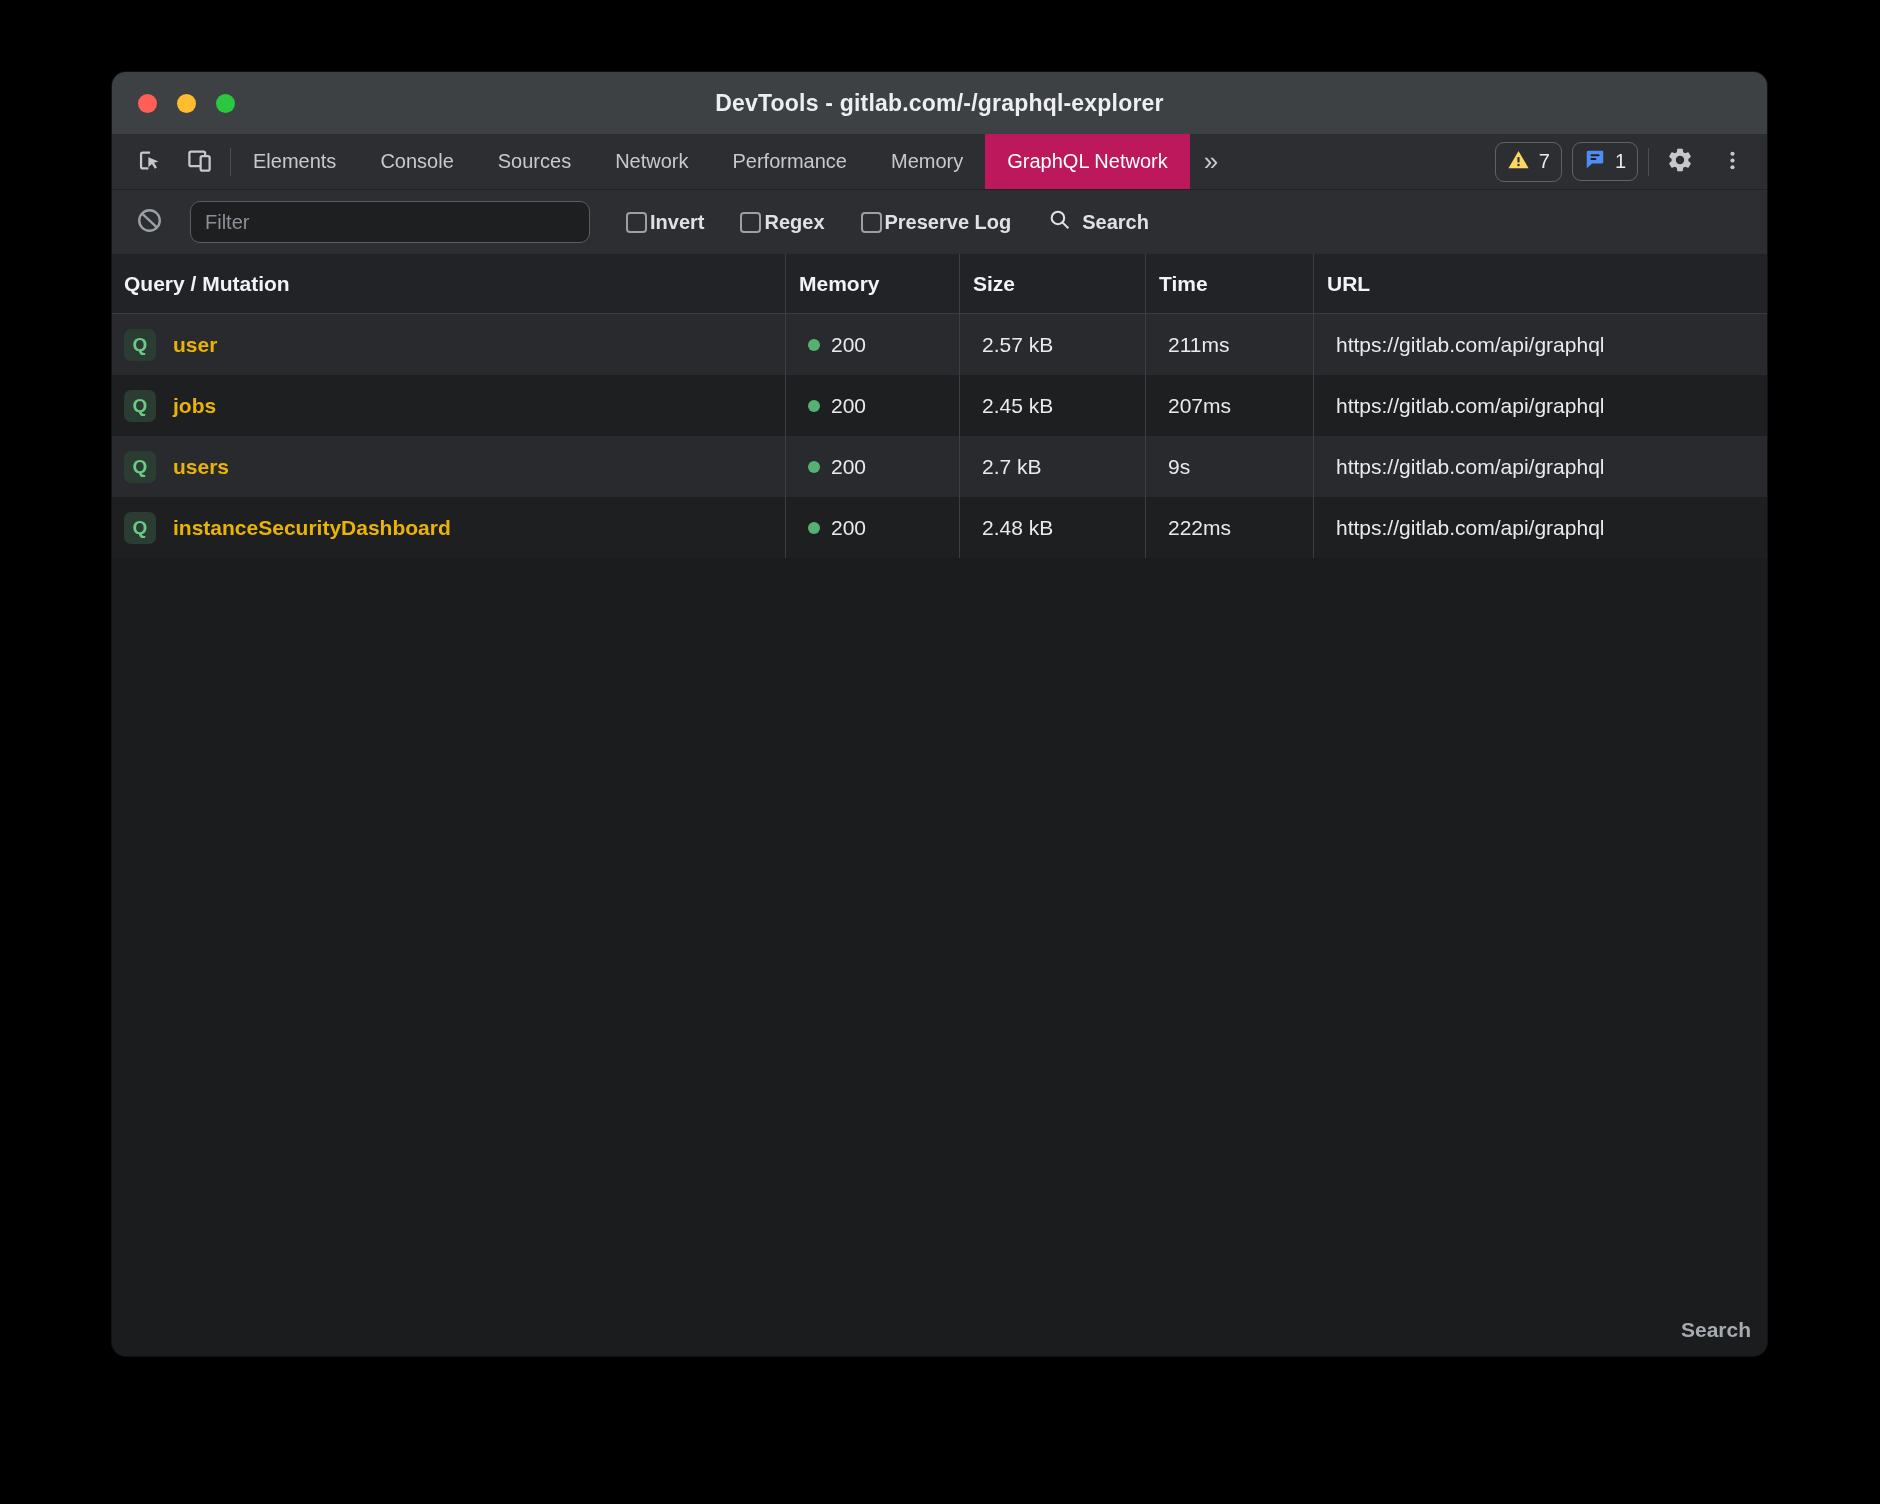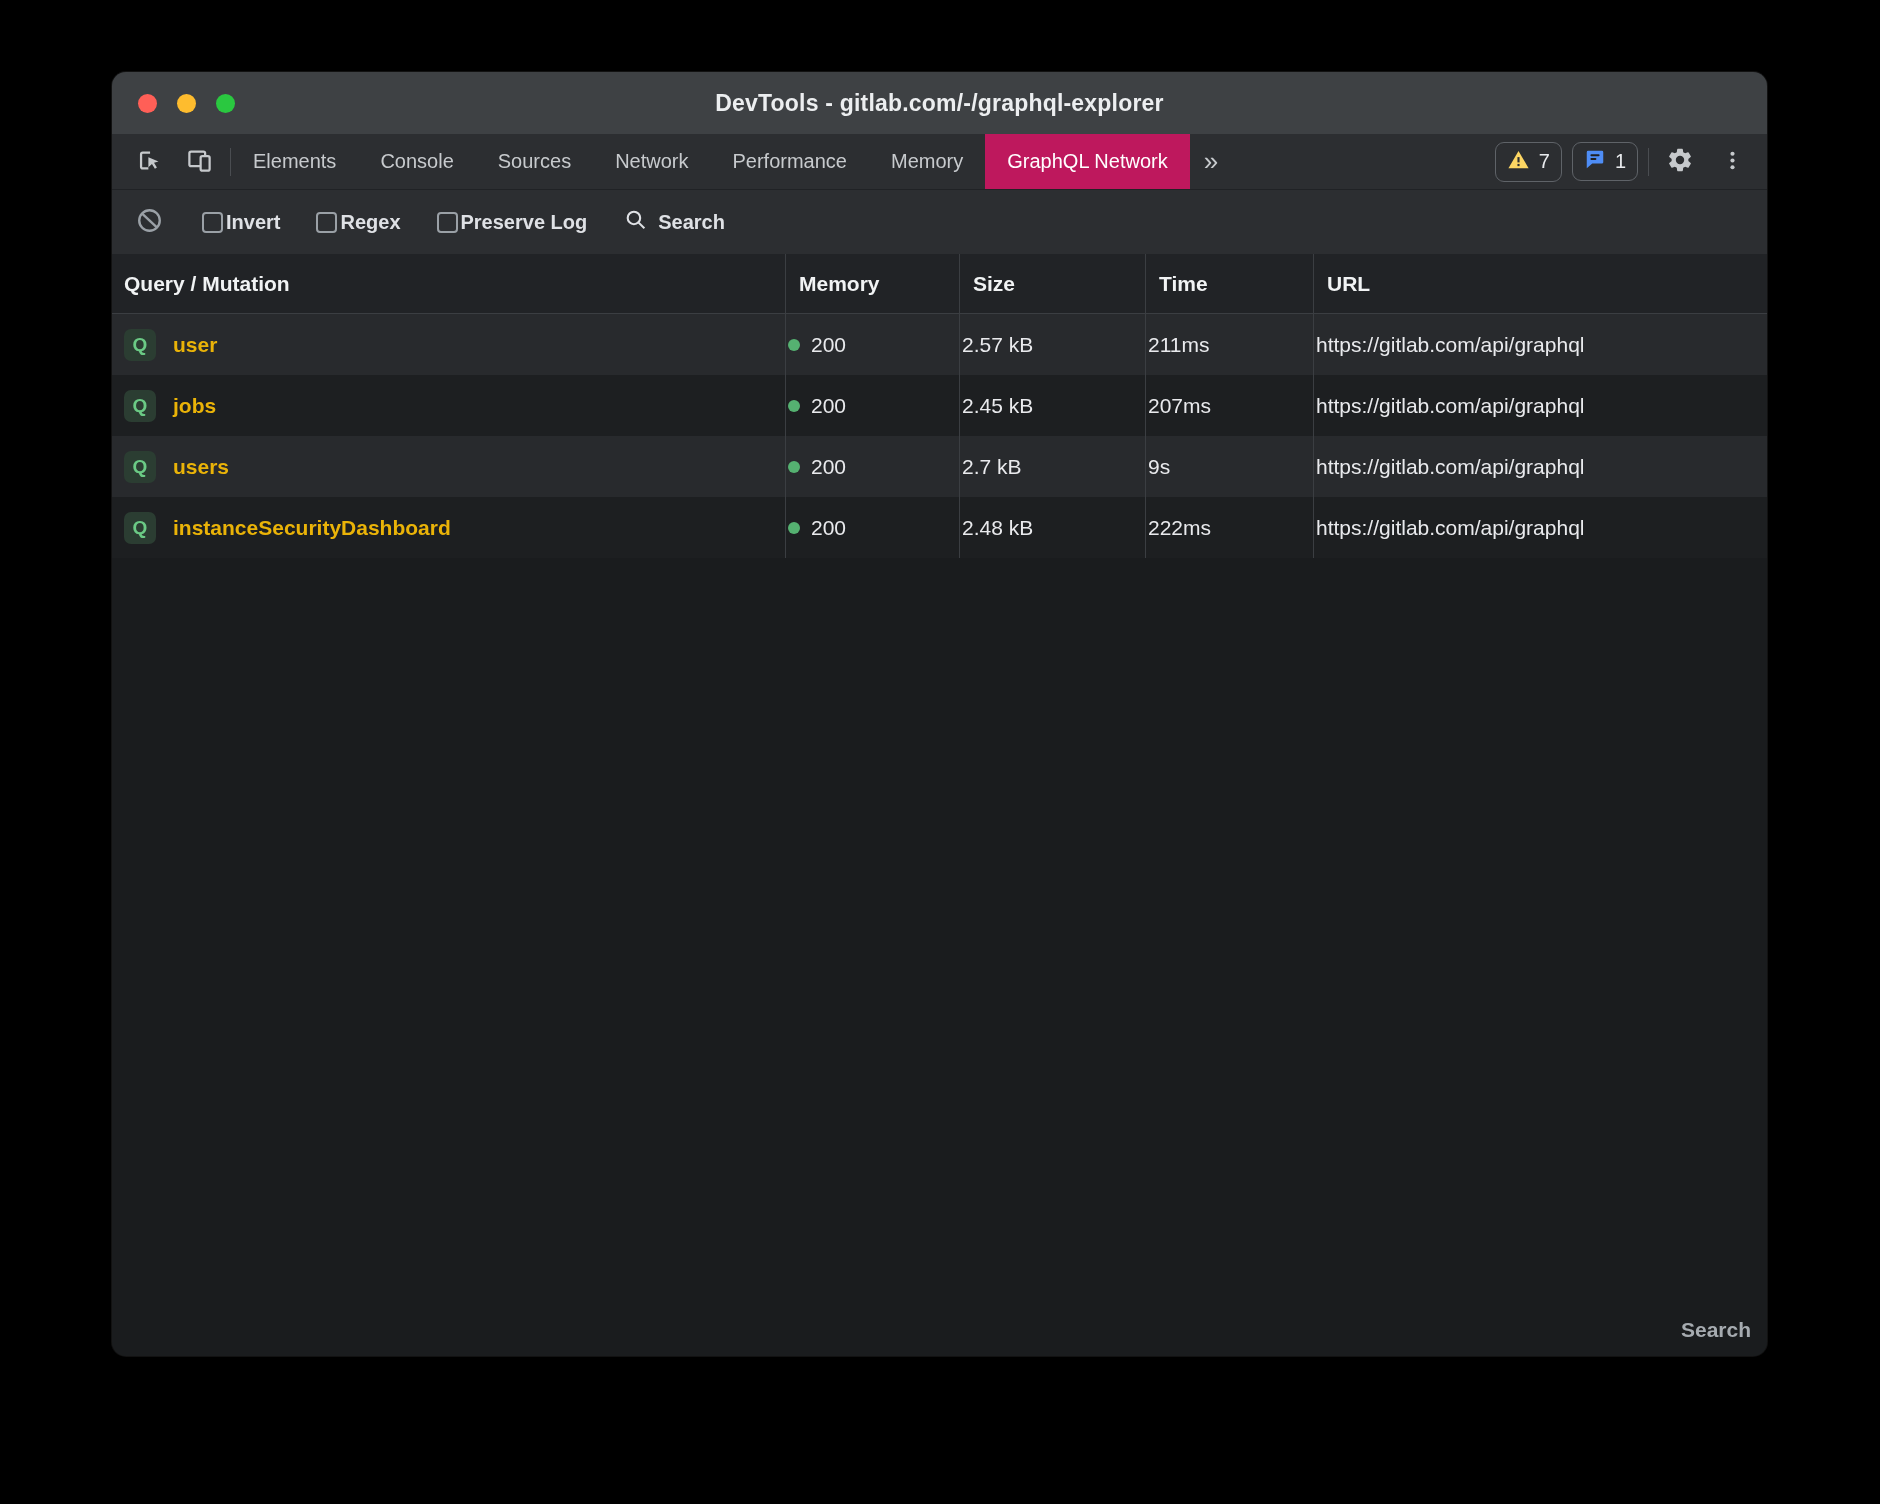--- a/index.html
+++ b/index.html
@@ -54,21 +54,21 @@
   .grid-cols { display:grid; grid-template-columns:653px 154px 166px 148px 1fr;gap:20px; }
   .table-header { flex:0 0 60px; background:#212326; border-bottom:1px solid #3b3e42; }
   .th { display:flex; align-items:center; padding-left:13px; color:#f1f3f4; font-weight:700;
     font-size:21px; border-left:1px solid #3b3e42; cursor:pointer; }
   .th:first-child { border-left:none; padding-left:12px; }
 
   .rows { flex:1 1 auto; background:#1a1c1e; position:relative; display:flex; flex-direction:column; }
   .row { height:61px; flex:0 0 61px; cursor:pointer; }
   .row:nth-child(odd) { background:#282a2d; }
   .row:nth-child(even) { background:#1d1f21; }
-  .cell { display:flex; align-items:center; padding-left:2px; color:#e9eaed; font-size:21px;
+  .cell { display:flex; align-items:center; padding-left:22px; color:#e9eaed; font-size:21px;
     border-left:1px solid #3b3e42; overflow:hidden; white-space:nowrap; }
   .cell.first { border-left:none; padding-left:12px; gap:17px; }
   .qname { font-weight:700; color:#eab308; }
   .qbadge { width:32px; height:32px; border-radius:7px; background:#2b3d32; color:#6bca85;
     font-weight:700; font-size:19px; display:flex; align-items:center; justify-content:center; flex:0 0 auto; }
   .dot { width:12px; height:12px; border-radius:50%; background:#55b171; margin-right:11px; flex:0 0 auto; }
 
   .footer-support { position:absolute; right:16px; bottom:14px; color:#a6abb0;
     font-weight:700; font-size:21px; cursor:pointer; }
 
@@ -166,20 +166,21 @@
 
     <div class="toolbar">
       <button class="icon-btn" style="width:34px;">
         <span>
           <svg width="29" height="29" viewBox="0 0 24 24">
             <circle cx="12" cy="12" r="8.5" fill="none" stroke="#9aa0a6" stroke-width="2"></circle>
             <line x1="5.9" y1="6.3" x2="18.1" y2="17.7" stroke="#9aa0a6" stroke-width="2"></line>
           </svg>
         </span>
       </button>
+      <input class="filter-input" type="text" placeholder="Filter" style="">
       <label class="check">
         <span class="box"></span>
         <span>Invert</span>
       </label>
       <label class="check">
         <span class="box"></span>
         <span>Regex</span>
       </label>
       <label class="check">
         <span class="box"></span>

